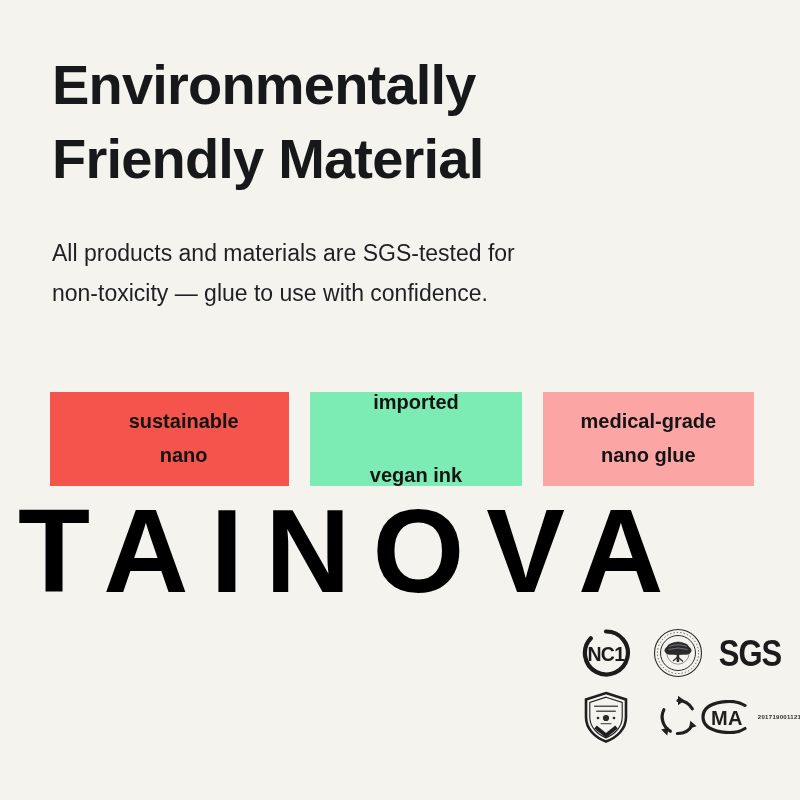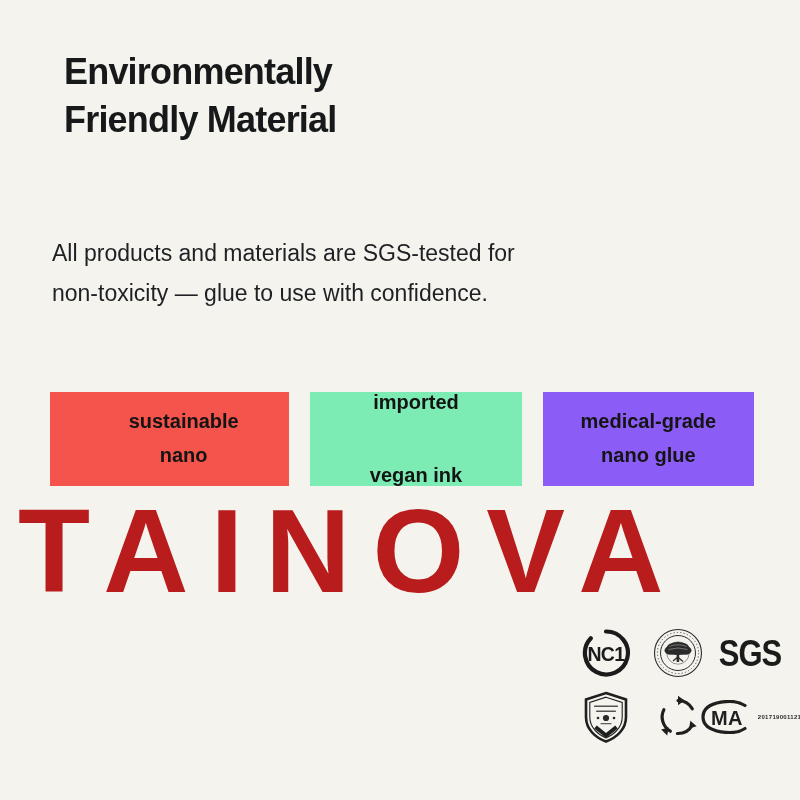--- a/index.html
+++ b/index.html
@@ -33,26 +33,26 @@
     line-height: 1;
     color: #faf7ea;
     white-space: nowrap;
     user-select: none;
     pointer-events: none;
   }
 
   
   .heading {
     position: absolute;
-    left: 64px;
+    left: 52px;
     top: 48px;
     width: 660px;
     font-family: "Liberation Sans", sans-serif;
     font-weight: 700;
-    font-size: 36px;
+    font-size: 56px;
     line-height: 1.32;
     letter-spacing: -0.8px;
     color: #17181a;
     margin: 0;
   }
   .heading-line {
     display: block;
   }
 
   
@@ -148,21 +148,21 @@
     letter-spacing: 0.3px;
     color: #2a2a2a;
     line-height: 1;
   }
 </style>
 </head>
 <body style="background: rgb(244, 243, 238);">
 
 <div class="page">
 
-  <div class="watermark" style="color: #b91c1c;">TAINOVA</div>
+  <div class="watermark" style="color: #000000;">TAINOVA</div>
 
   <h1 class="heading" style="color: rgb(23, 24, 26);">
     <span class="heading-line">Environmentally</span>
     <span class="heading-line">Friendly Material</span>
   </h1>
 
   <p class="subtitle" style="color: rgb(31, 32, 35);">
     <span class="subtitle-line">All products and materials are SGS-tested for</span>
     <span class="subtitle-line">non-toxicity — glue to use with confidence.</span>
   </p>
@@ -172,21 +172,21 @@
     <div class="tag" id="tag-0" style="background: rgb(244, 84, 75); padding-left: 28px;">
       <span class="tag-line">sustainable</span>
       <span class="tag-line">nano</span>
     </div>
 
     <div class="tag" id="tag-1" style="background: rgb(125, 236, 180); gap: 39px;">
       <span class="tag-line">imported</span>
       <span class="tag-line">vegan ink</span>
     </div>
 
-    <div class="tag" id="tag-2" style="background: #8b5cf6;">
+    <div class="tag" id="tag-2" style="background: #fca5a5;">
       <span class="tag-line">medical-grade</span>
       <span class="tag-line">nano glue</span>
     </div>
 
   </div>
 
   <div class="badges">
 
     <div class="badge">
       <svg width="50" height="50" viewBox="0 0 50 50">

